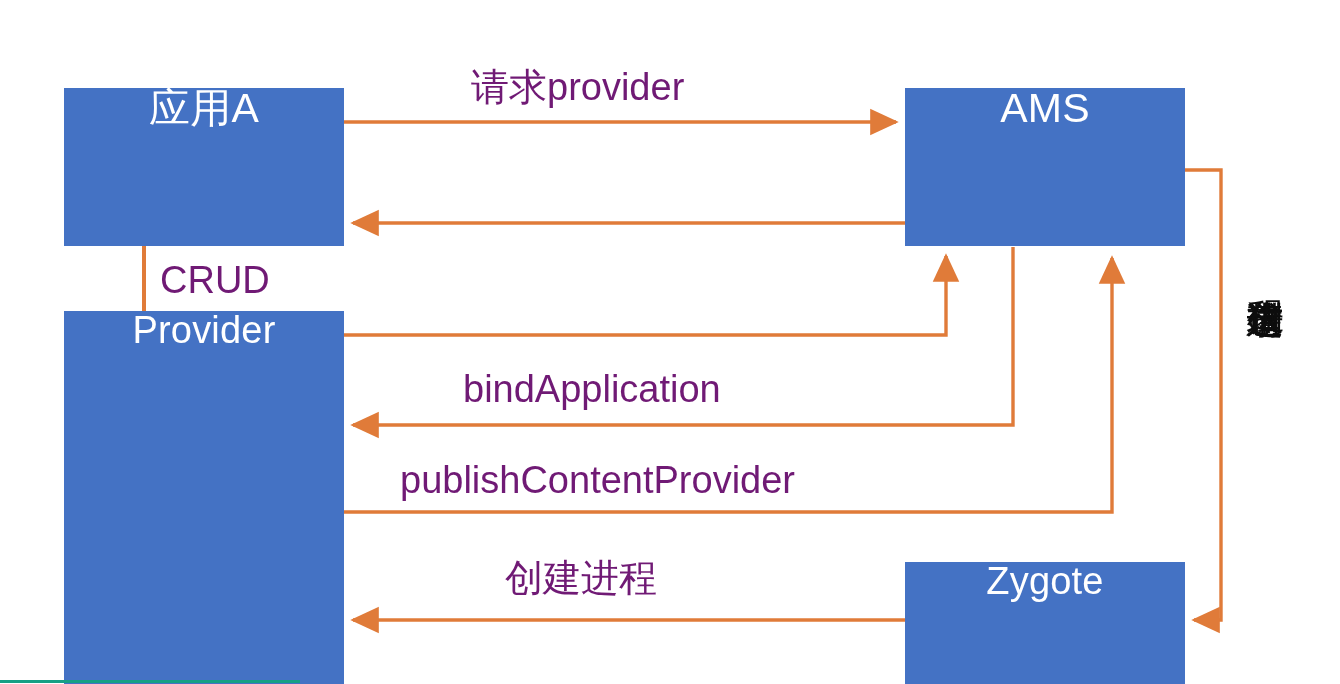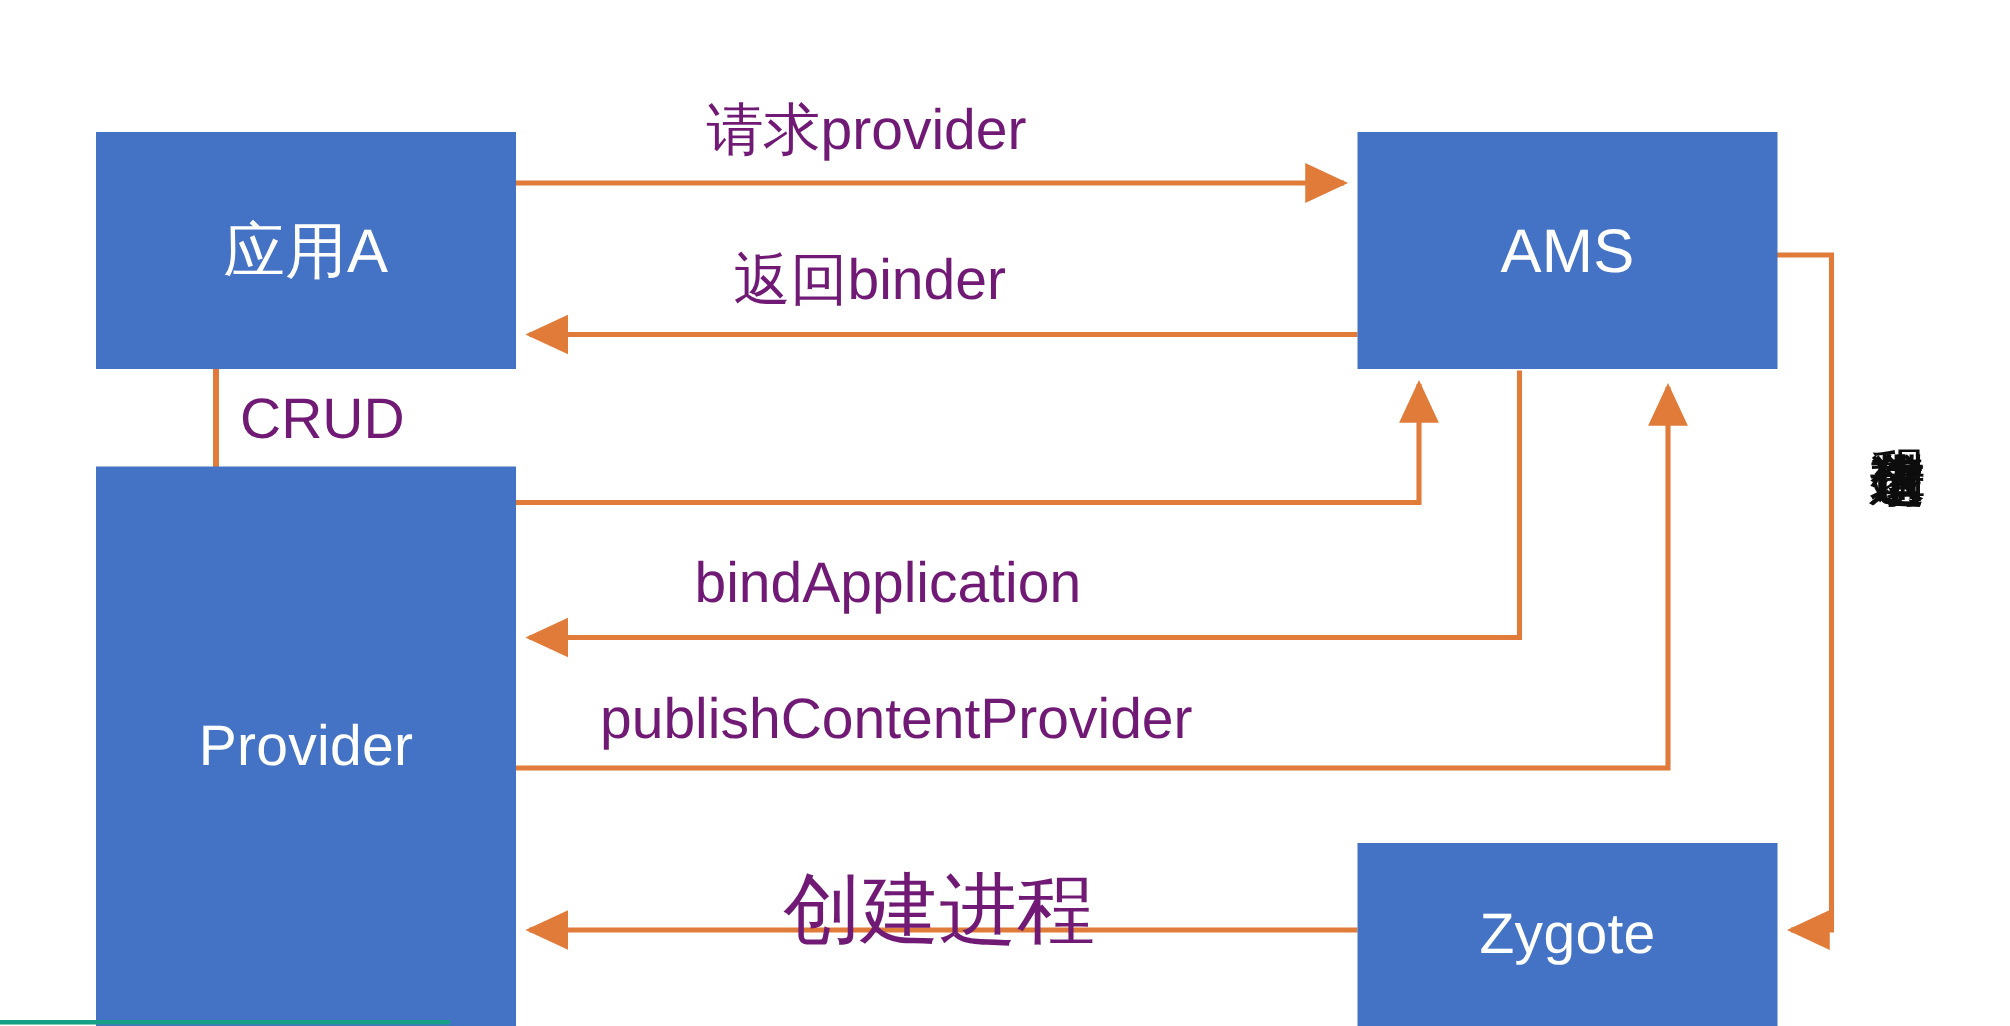--- a/index.html
+++ b/index.html
@@ -1,20 +1,20 @@
 <!DOCTYPE html>
 <html><head>
 <meta charset="utf-8">
 <style>
   html,body{margin:0;padding:0;background:#ffffff;}
   body{width:1340px;height:684px;overflow:hidden;
        font-family:"Liberation Sans","DejaVu Sans",sans-serif;}
   #stage{position:relative;width:1340px;height:684px;background:#fff;}
 
-  .node{position:absolute;background:#4472C4;display:flex;align-items:center;
+  .node{position:absolute;background:#4472C4;display:flex;
         justify-content:center;color:#ffffff;box-sizing:border-box;}
   .node span{font-weight:400;letter-spacing:.2px;line-height:1;}
 
   .edge-label{position:absolute;color:#701a75;white-space:nowrap;line-height:1;}
 
   .vlabel{position:absolute;color:#0d0d0d;white-space:nowrap;line-height:1.02;
           writing-mode:vertical-rl;text-orientation:upright;}
 
   svg.wires{position:absolute;left:0;top:0;width:1340px;height:684px;
             overflow:visible;pointer-events:none;}
@@ -80,28 +80,27 @@
   <div class="node" style="left:905px;top:88px;width:280px;height:158px;">
     <span style="font-size:41px;">AMS</span>
   </div>
 
   <div class="node" style="left:905px;top:562px;width:280px;height:122px;">
     <span style="font-size:38px;">Zygote</span>
   </div>
 
   <div class="edge-label" style="left:471px;top:68px;font-size:38px;">请求provider</div>
 
-  <div class="edge-label" style="left:489px;top:168px;font-size:38px;">返回binder</div>
 
   <div class="edge-label" style="left:160px;top:261px;font-size:38px;">CRUD</div>
 
 
   <div class="edge-label" style="left:463px;top:370px;font-size:38px;">bindApplication</div>
 
   <div class="edge-label" style="left:400px;top:461px;font-size:38px;">publishContentProvider</div>
 
-  <div class="edge-label" style="left:522px;top:559px;font-size:52px;margin-top:22px;">创建进程</div>
+  <div class="edge-label" style="left:505px;top:559px;font-size:38px;">创建进程</div>
 
   <div class="vlabel" style="left:1246px;top:272px;font-size:37px;">请求创建进程</div>
 
   <div class="greenline" style="left:0px;top:680px;width:300px;height:3px;"></div>
 
 </div>
 
 </body></html>

